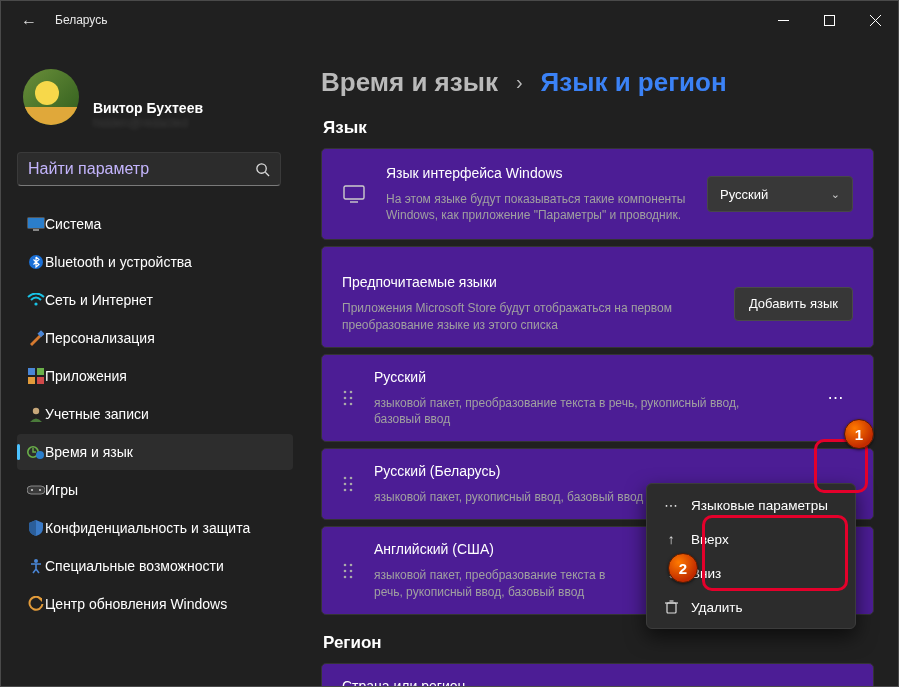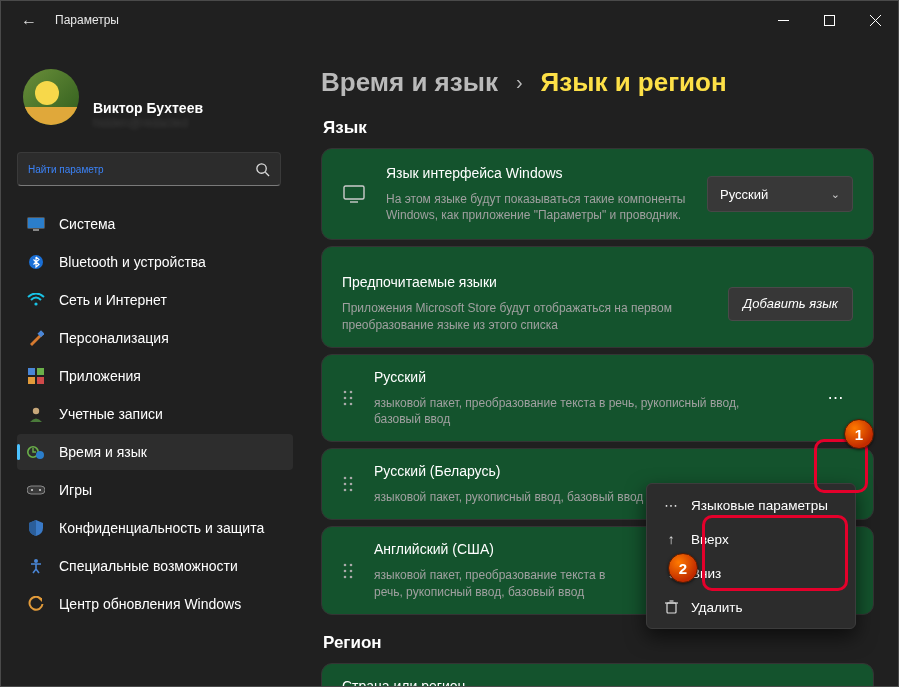--- a/index.html
+++ b/index.html
@@ -17,43 +17,43 @@
   .main{flex:1;padding:0 24px 0 20px;overflow:hidden;}
   
   .profile{display:flex;align-items:center;gap:14px;margin:14px 0 22px 6px;}
   .avatar{width:56px;height:56px;border-radius:50%;background:linear-gradient(135deg,#6a8f3a,#2f5c1c);position:relative;overflow:hidden;}
   .avatar::before{content:"";position:absolute;left:12px;top:12px;width:24px;height:24px;border-radius:50%;background:#f7d84a;}
   .avatar::after{content:"";position:absolute;left:0;bottom:0;width:100%;height:18px;background:#e0a83a;}
   .pname{font-size:14px;font-weight:600;margin-top:37px;}
   .pmail{font-size:12px;color:rgba(255,255,255,.12);-webkit-filter:blur(2px);filter:blur(2px);}
   
   .search{display:flex;align-items:center;background:#2c2c2c;border:1px solid #3a3a3a;border-bottom:1px solid #7a7a7a;border-radius:4px;height:32px;padding:0 10px;margin-right:12px;}
-  .search span{flex:1;color:#3b82f6;font-size:10px;}
+  .search span{flex:1;color:#c4b5fd;font-size:16px;}
   
   .nav{margin-top:20px;}
-  .nav-item{display:flex;align-items:center;gap:14px;height:36px;border-radius:4px;padding:0 10px;margin-bottom:2px;cursor:default;position:relative;}
+  .nav-item{display:flex;align-items:center;height:36px;border-radius:4px;padding:0 10px;margin-bottom:2px;cursor:default;position:relative;}
   .nav-item.active{background:#2d2d2d;}
   .nav-item.active::before{content:"";position:absolute;left:0;top:10px;bottom:10px;width:3px;background:#4cc2ff;border-radius:2px;}
   .nav-icon{width:18px;height:18px;display:flex;align-items:center;justify-content:center;font-size:14px;}
   .nav-label{font-size:14px;color:#fff;}
   
   .bc{display:flex;align-items:center;gap:18px;margin:28px 0 20px 0;}
   .bc1{font-size:26px;font-weight:600;color:#bababa;}
   .bc-sep{font-size:20px;color:#bababa;}
-  .bc2{font-size:26px;font-weight:600;color:#fde047;}
+  .bc2{font-size:26px;font-weight:600;color:#3b82f6;}
   
   .sec{font-size:17px;font-weight:600;margin:4px 0 10px 2px;}
   
-  .card{background:#14532d;border:1px solid #343434;border-radius:11px;padding:16px 20px;margin-bottom:6px;display:flex;align-items:center;gap:20px;}
+  .card{background:#4c1d95;border:1px solid #343434;border-radius:5px;padding:16px 20px;margin-bottom:6px;display:flex;align-items:center;gap:20px;}
   .card .lead-icon{width:24px;display:flex;justify-content:center;color:#e0e0e0;}
   .card-body{flex:1;}
   .ctitle{font-size:14px;color:#fff;}
   .cdesc{font-size:12px;color:#a0a0a0;margin-top:10px;line-height:1.35;}
   .select-btn{background:#383838;border:1px solid #474747;border-radius:4px;height:34px;min-width:120px;padding:0 12px;display:flex;align-items:center;justify-content:space-between;gap:14px;color:#fff;font-size:13px;}
-  .addlang{background:#373737;border:1px solid #4a4a4a;border-radius:4px;height:32px;padding:0 14px;display:flex;align-items:center;color:#fff;font-size:13px;font-style:italic;}
+  .addlang{background:#373737;border:1px solid #4a4a4a;border-radius:4px;height:32px;padding:0 14px;display:flex;align-items:center;color:#fff;font-size:13px;}
   .grip{color:#a0a0a0;cursor:grab;}
   .more{width:34px;height:34px;display:flex;align-items:center;justify-content:center;color:#fff;font-size:16px;letter-spacing:1px;border-radius:4px;}
   
   .hl-red{position:absolute;border:3px solid #e4002b;border-radius:10px;pointer-events:none;}
   .hl1{right:30px;top:438px;width:48px;height:48px;}
   .hl2{right:50px;top:514px;width:140px;height:70px;}
   .badge{position:absolute;width:28px;height:28px;border-radius:50%;background:radial-gradient(circle at 35% 30%,#ff7a00,#c12b00 70%);border:1px solid #5a1a00;color:#fff;font-weight:700;font-size:15px;display:flex;align-items:center;justify-content:center;box-shadow:0 1px 3px rgba(0,0,0,.6);}
   .b1{right:24px;top:418px;} .b2{right:200px;top:552px;}
   
   .ctx{position:absolute;right:42px;top:482px;width:200px;background:#2c2c2c;border:1px solid #3c3c3c;border-radius:6px;box-shadow:0 8px 20px rgba(0,0,0,.6);padding:4px;}
@@ -62,21 +62,21 @@
   svg{display:block;}
 </style>
 </head>
 <body>
 
 <div class="window">
 
   <div class="titlebar">
     <div class="tleft">
       <span style="color:#ddd;font-size:16px;">←</span>
-      <span class="title-text">Параметры</span>
+      <span class="title-text">Беларусь</span>
     </div>
     <div class="tcontrols">
       <div class="tctl">
           <svg width="11" height="11">
             <line x1="0" y1="5.5" x2="11" y2="5.5" stroke="#fff" stroke-width="1"></line>
           </svg>
         </div>
       <div class="tctl">
           <svg width="11" height="11">
             <rect x="0.5" y="0.5" width="10" height="10" fill="none" stroke="#fff" stroke-width="1"></rect>

